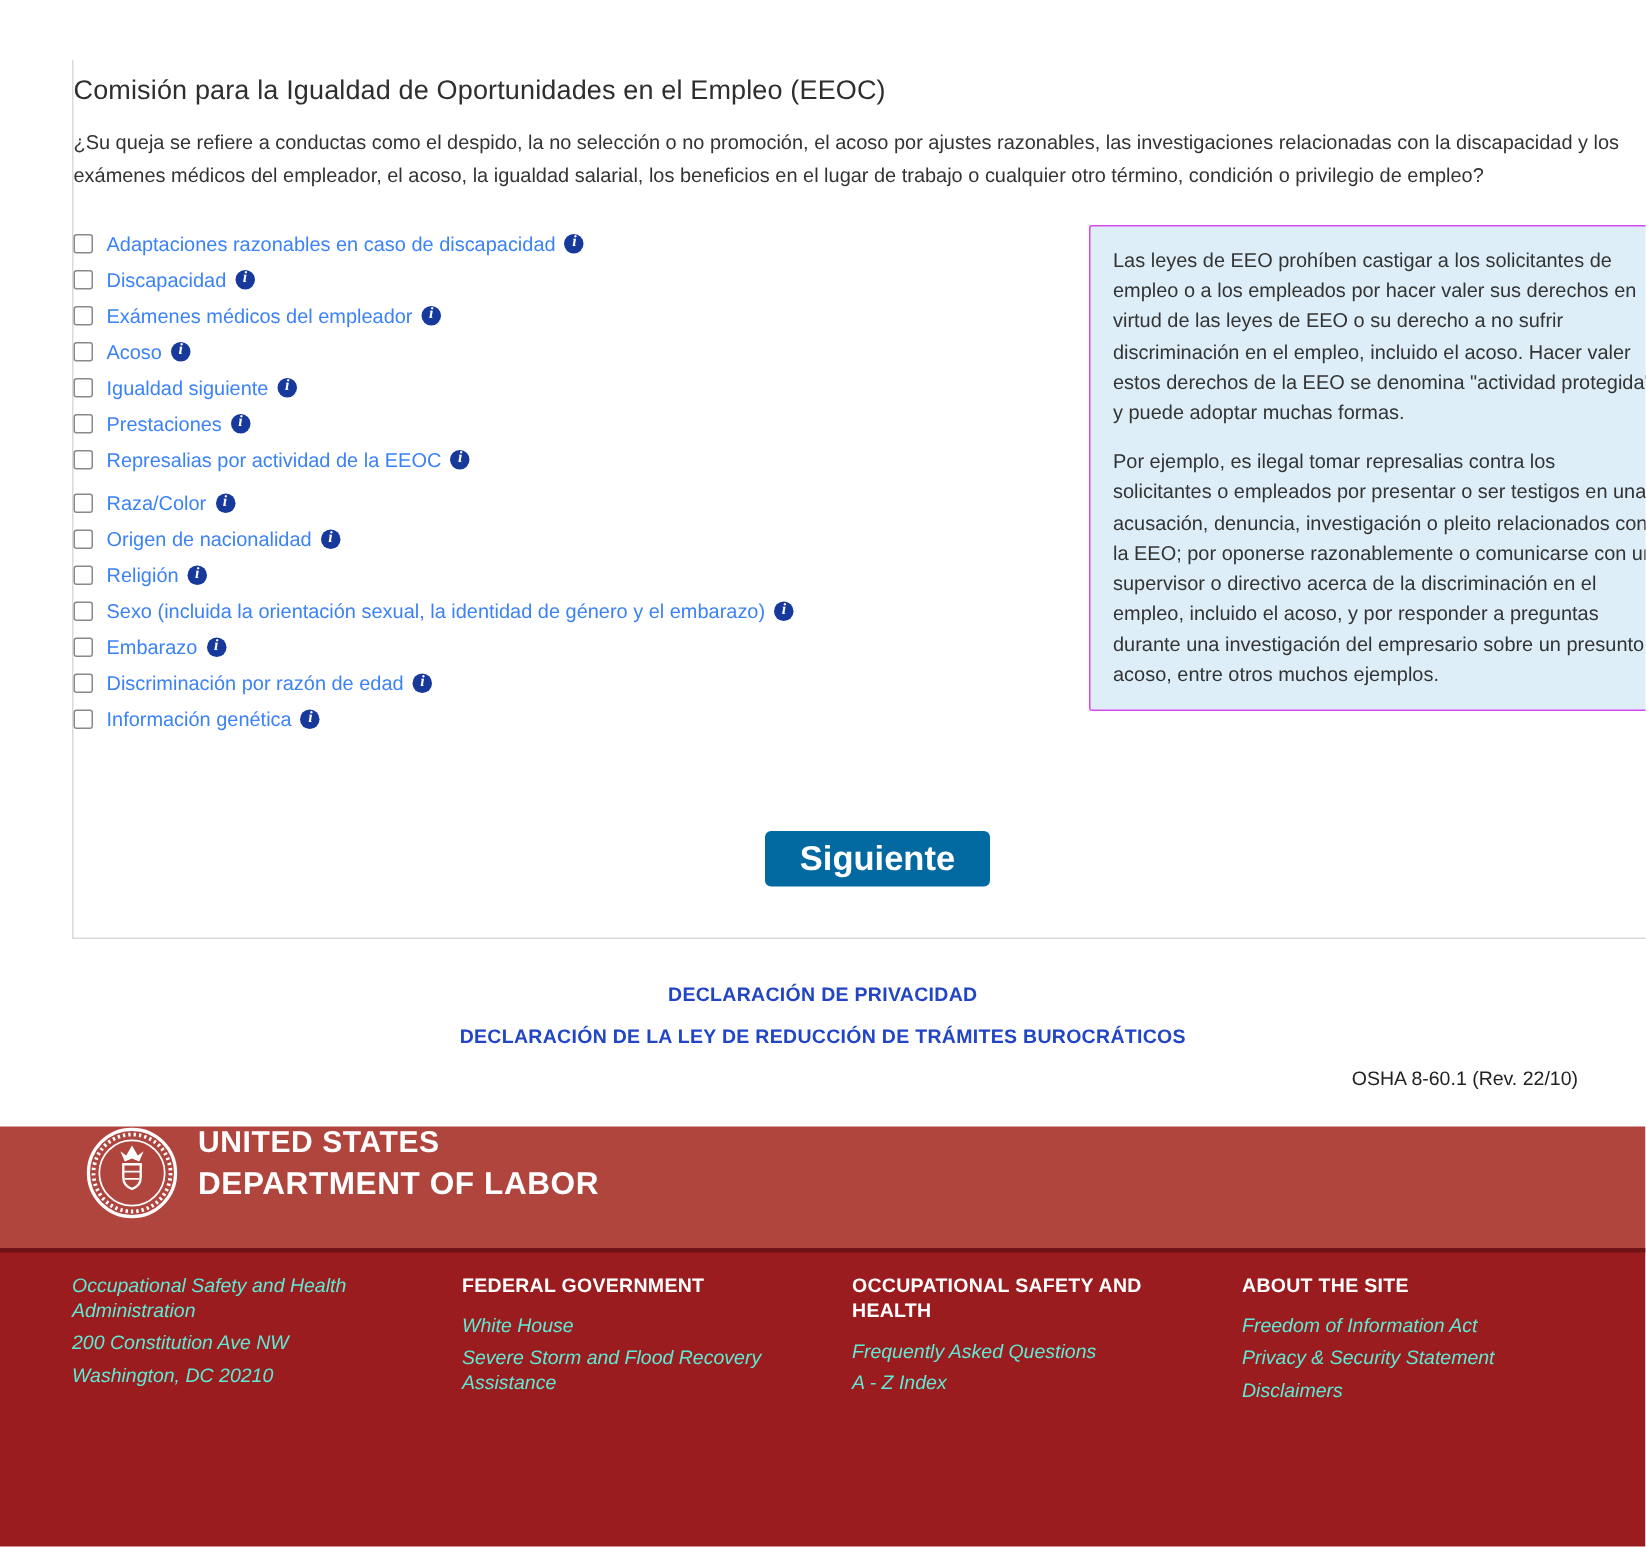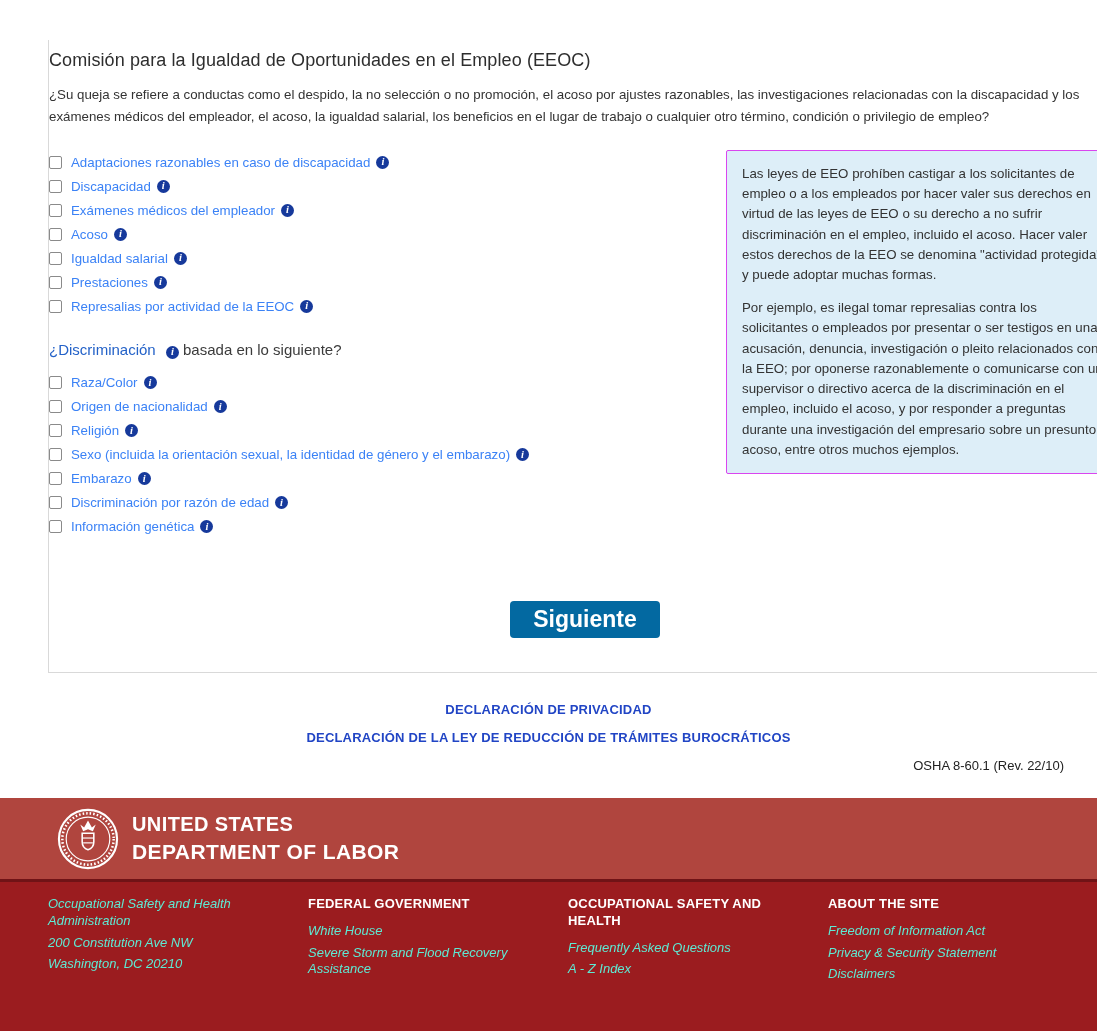--- a/index.html
+++ b/index.html
@@ -65,26 +65,26 @@
     font-size: 23px; font-weight: 700;
     padding: 5px 23px; border-radius: 4px;
   }
 
   
   .statement-links { text-align: center; margin-top: 29px; }
   .statement-link {
     display: block; color: #2145c5; font-size: 13px; font-weight: 700;
     text-decoration: none; letter-spacing: .2px; margin-bottom: 13px; cursor: pointer;
   }
-  .form-number { text-align: right; padding-right: 33px; margin-top: 7px; font-size: 13px; color: #222; }
+  .form-number { text-align: right; padding-right: 45px; margin-top: 7px; font-size: 13px; color: #222; }
 
   
   .dol-banner {
     margin-top: 25px; height: 81px; background: #b0453e;
-    display: flex; align-items: center; padding-left: 57px;
+    display: flex; padding-left: 57px;
   }
   .dol-seal { width: 62px; height: 62px; flex: none; }
   .dol-banner-text { margin-left: 13px; color: #fff; font-weight: 700; }
   .dol-banner-line1 { font-size: 20px; letter-spacing: .4px; }
   .dol-banner-line2 { font-size: 21px; letter-spacing: .4px; margin-top: 4px; }
 
   
   .dol-footer {
     background: #9b1c1f; border-top: 3px solid #701316;
     min-height: 200px; color: #fff;
@@ -123,40 +123,35 @@
           <span class="cb-label">Exámenes médicos del empleador</span>
           <span class="info-icon">i</span>
         </label>
         <label class="check-row">
           <span class="cb"></span>
           <span class="cb-label">Acoso</span>
           <span class="info-icon">i</span>
         </label>
         <label class="check-row">
           <span class="cb"></span>
-          <span class="cb-label">Igualdad salarial</span>
+          <span class="cb-label">Igualdad siguiente</span>
           <span class="info-icon">i</span>
         </label>
         <label class="check-row">
           <span class="cb"></span>
           <span class="cb-label">Prestaciones</span>
           <span class="info-icon">i</span>
         </label>
         <label class="check-row">
           <span class="cb"></span>
           <span class="cb-label">Represalias por actividad de la EEOC</span>
           <span class="info-icon">i</span>
         </label>
       </div>
 
-      <p class="question question-2">
-        <span class="q-link">¿Discriminación</span>
-        <span class="info-icon">i</span>
-        <span>basada en lo siguiente?</span>
-      </p>
 
       <div class="check-group">
         <label class="check-row">
           <span class="cb"></span>
           <span class="cb-label">Raza/Color</span>
           <span class="info-icon">i</span>
         </label>
         <label class="check-row">
           <span class="cb"></span>
           <span class="cb-label">Origen de nacionalidad</span>

